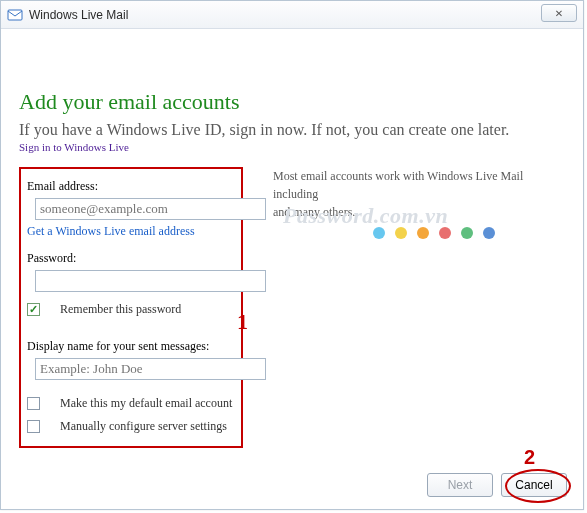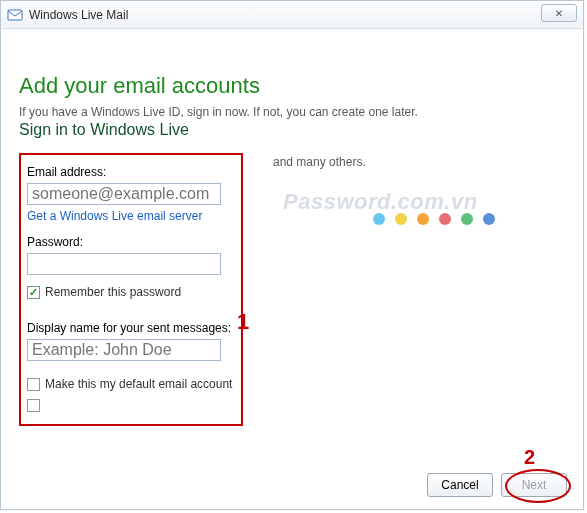--- a/index.html
+++ b/index.html
@@ -45,37 +45,38 @@
     width: 36px; height: 18px;
     border: 1px solid #a9b8c8;
     border-radius: 3px;
     background: linear-gradient(#fefefe,#e7edf3);
     display:flex;align-items:center;justify-content:center;
     color:#555;
     font-size:10px;
     cursor:pointer;
   }
   .content {
-    padding: 44px 18px 18px 18px;
-    position: relative;
+    padding: 60px 18px 18px 18px;
+    position: relative;
+    font-family: Liberation Serif, serif;
   }
   .h1 {
     color: #1f8a1f;
     font-size: 22px;
     font-weight: 400;
     margin-bottom: 6px;
   }
   .subtext {
     color: #5a5a5a;
-    font-size: 12px;
+    font-size: 16px;
     margin-bottom: 2px;
   }
   .link {
-    color: #14532d;
-    font-size: 16px;
+    color: #4c1d95;
+    font-size: 11px;
     cursor: pointer;
   }
   .columns {
     display:flex;
     margin-top: 14px;
     gap: 30px;
   }
   .form-box {
     border: 2px solid #c40000;
     width: 224px;
@@ -83,41 +84,42 @@
     position: relative;
   }
   .label {
     color: #000000;
     font-size: 12px;
     margin-top: 6px;
     margin-bottom: 4px;
     display:block;
   }
   .field {
-    width: 194px;
+    width: 231px;
     height: 22px;
     border: 1px solid #a9b8c8;
     padding: 2px 4px;
-    font-size: 16px;
+    font-size: 13px;
     font-family: inherit;
     color: #888;
     background:#fff;
+    margin-left:8px;
   }
   .small-link {
     color:#1a5fc9;
     font-size:12px;
     cursor:pointer;
     margin-top:4px;
     display:inline-block;
   }
   .chk-row {
     display:flex;
     align-items:center;
     margin-top:10px;
-    gap:5px;
+    gap:20px;
     color:#333;
     font-size:12px;
   }
   .chk {
     width:13px;height:13px;
     border:1px solid #6f9e6f;
     background:#fff;
     display:flex;align-items:center;justify-content:center;
     cursor:pointer;
   }
@@ -216,58 +218,60 @@
 
   <div class="content">
     <div class="h1">Add your email accounts</div>
     <div class="subtext">If you have a Windows Live ID, sign in now. If not, you can create one later.</div>
     <div class="link">Sign in to Windows Live</div>
 
     <div class="columns">
       <div class="form-box">
         <span class="label">Email address:</span>
         <input class="field" placeholder="someone@example.com" style="">
-        <span class="small-link">Get a Windows Live email server</span>
+        <span class="small-link">Get a Windows Live email address</span>
 
         <span class="label" style="margin-top:12px">Password:</span>
         <input type="password" class="field" style="">
 
         <div class="chk-row">
           <span class="chk checked"></span>
           <span>Remember this password</span>
         </div>
 
         <span class="label" style="margin-top:22px">Display name for your sent messages:</span>
         <input class="field" placeholder="Example: John Doe" style="">
 
         <div class="chk-row" style="margin-top:16px">
           <span class="chk plain"></span>
           <span>Make this my default email account</span>
         </div>
         <div class="chk-row" style="margin-top:8px">
           <span class="chk plain"></span>
+          <span>Manually configure server settings</span>
         </div>
       </div>
 
       <div class="right-col">
+        <div>Most email accounts work with Windows Live Mail including</div>
         <span>and many others.</span>
         <div class="watermark">Password.com.vn</div>
         <div class="dots-row" id="dots">
             <div class="dot" style="background: rgb(103, 199, 239);"></div>
             <div class="dot" style="background: rgb(243, 210, 75);"></div>
             <div class="dot" style="background: rgb(244, 166, 58);"></div>
             <div class="dot" style="background: rgb(232, 111, 111);"></div>
             <div class="dot" style="background: rgb(95, 191, 127);"></div>
             <div class="dot" style="background: rgb(91, 144, 214);"></div>
           </div>
       </div>
     </div>
 
     <div class="anno1">1</div>
   </div>
 
   <div class="btn-row">
+    <div class="btn disabled">Next</div>
     <div class="btn">Cancel</div>
-    <div class="btn disabled">Next</div>
   </div>
   <div class="anno2">2</div>
   <div class="circle2"></div>
 </div>
 
 </body></html>

